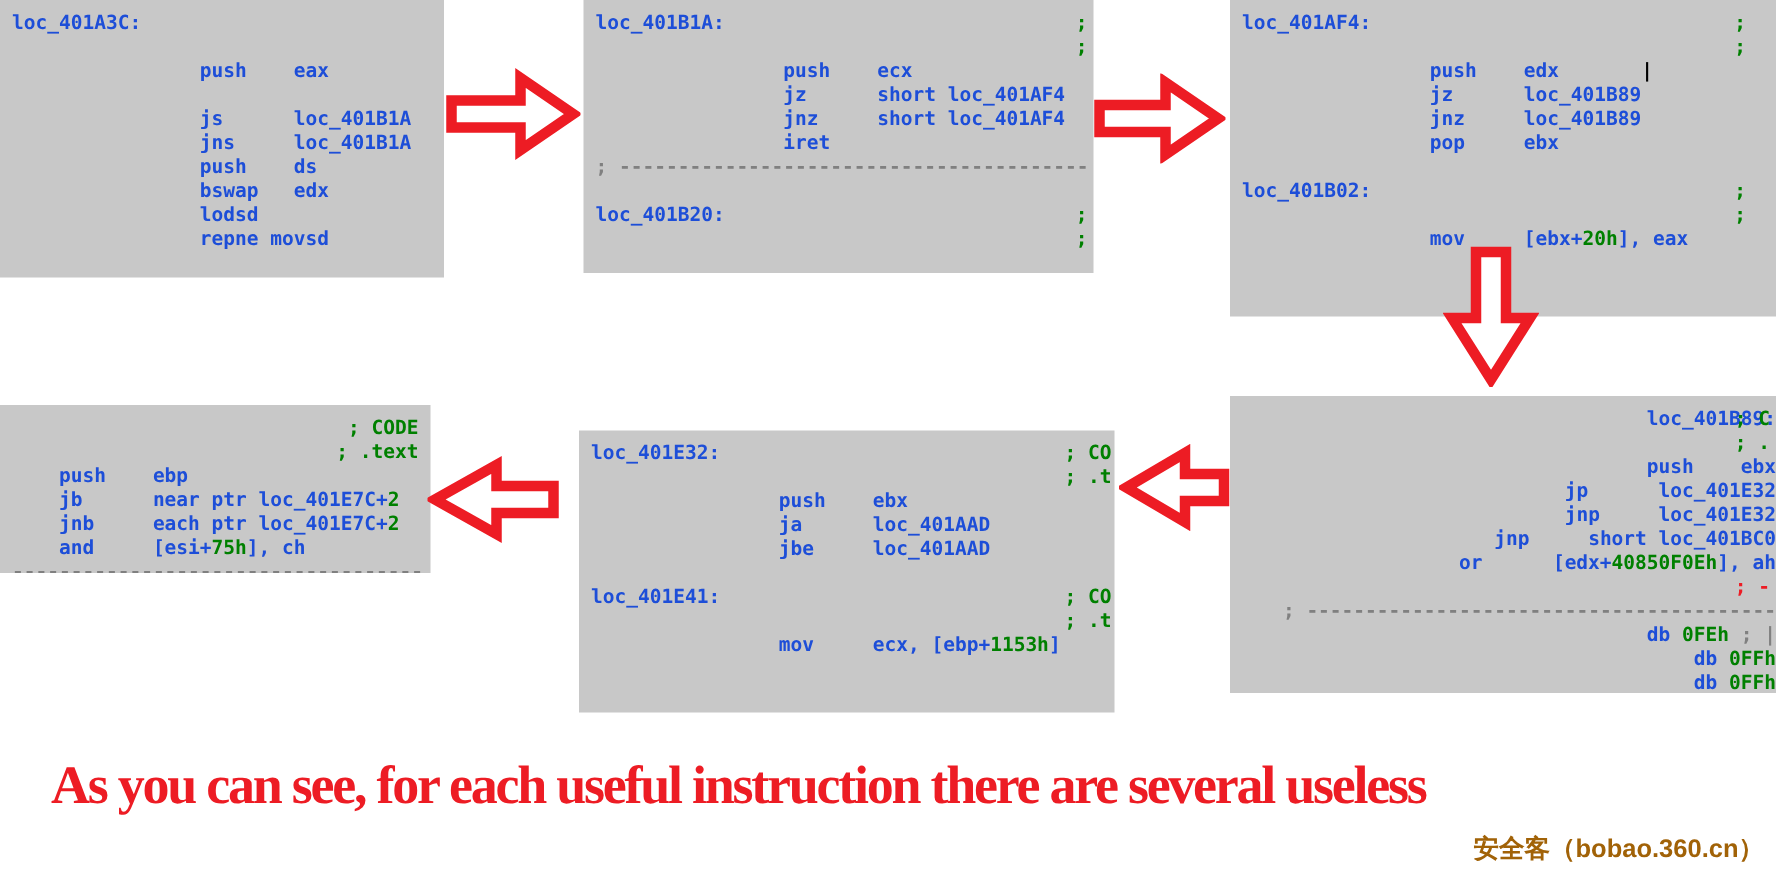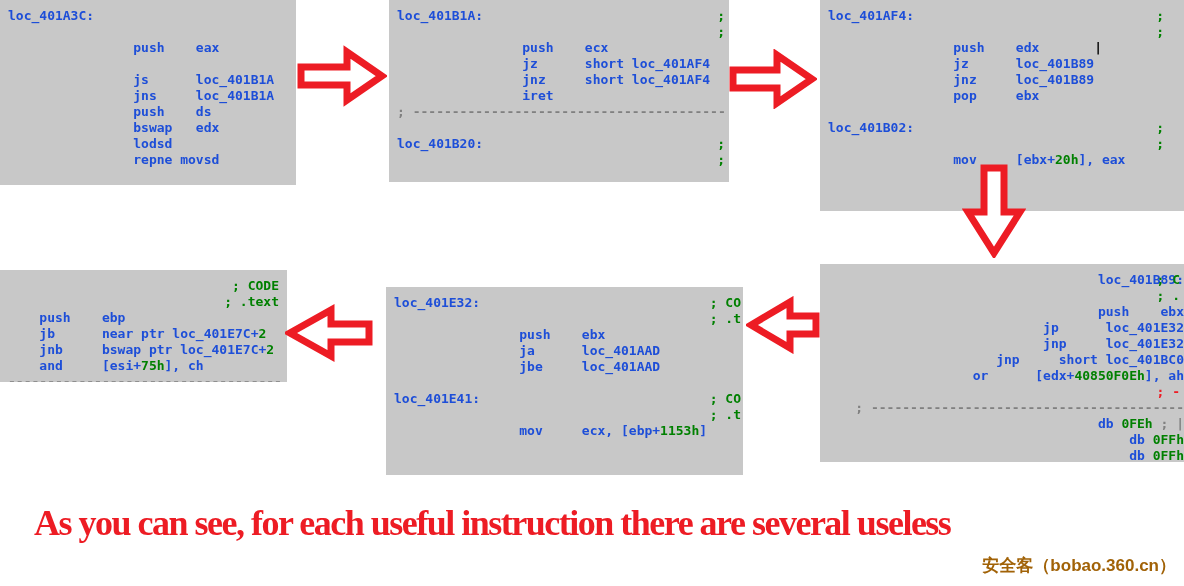--- a/index.html
+++ b/index.html
@@ -104,21 +104,21 @@
       <div class="line"></div>
       <div class="line"><span class="c-n">loc_401E41:</span><span class="seg-right"><span class="c-g">; CO</span></span></div>
       <div class="line"><span class="seg-right"><span class="c-g">; .t</span></span></div>
       <div class="line"><span class="c-n">                mov     ecx, [ebp+</span><span class="c-g">1153h</span><span class="c-n">]</span></div>
     </div>
   <div id="p6" class="panel">
       <div class="line"><span class="seg-right"><span class="c-g">; CODE</span></span></div>
       <div class="line"><span class="seg-right"><span class="c-g">; .text</span></span></div>
       <div class="line"><span class="c-n">    push    ebp</span></div>
       <div class="line"><span class="c-n">    jb      near ptr loc_401E7C+</span><span class="c-g">2</span></div>
-      <div class="line"><span class="c-n">    jnb     bswap ptr loc_401E7C+</span><span class="c-g">2</span></div>
+      <div class="line"><span class="c-n">    jnb     each ptr loc_401E7C+</span><span class="c-g">2</span></div>
       <div class="line"><span class="c-n">    and     [esi+</span><span class="c-g">75h</span><span class="c-n">], ch</span></div>
       <div class="line"><span class="c-y">-----------------------------------</span></div>
       <div class="line"><span class="c-n">    db </span><span class="c-g">0DBh</span><span class="c-y"> ; -</span></div>
       <div class="line"><span class="c-n">    db  </span><span class="c-g">62h</span><span class="c-y"> ; b</span></div>
     </div>
 
   <svg id="a1" class="arrow" width="90" height="62" viewBox="0 0 90 62">
     <polygon points="4,22 50,22 50,7 85,31 50,55 50,40 4,40" fill="#ffffff" stroke="#ed1c24" stroke-width="7"></polygon>
   </svg>
   <svg id="a2" class="arrow" width="88" height="60" viewBox="0 0 88 60">

